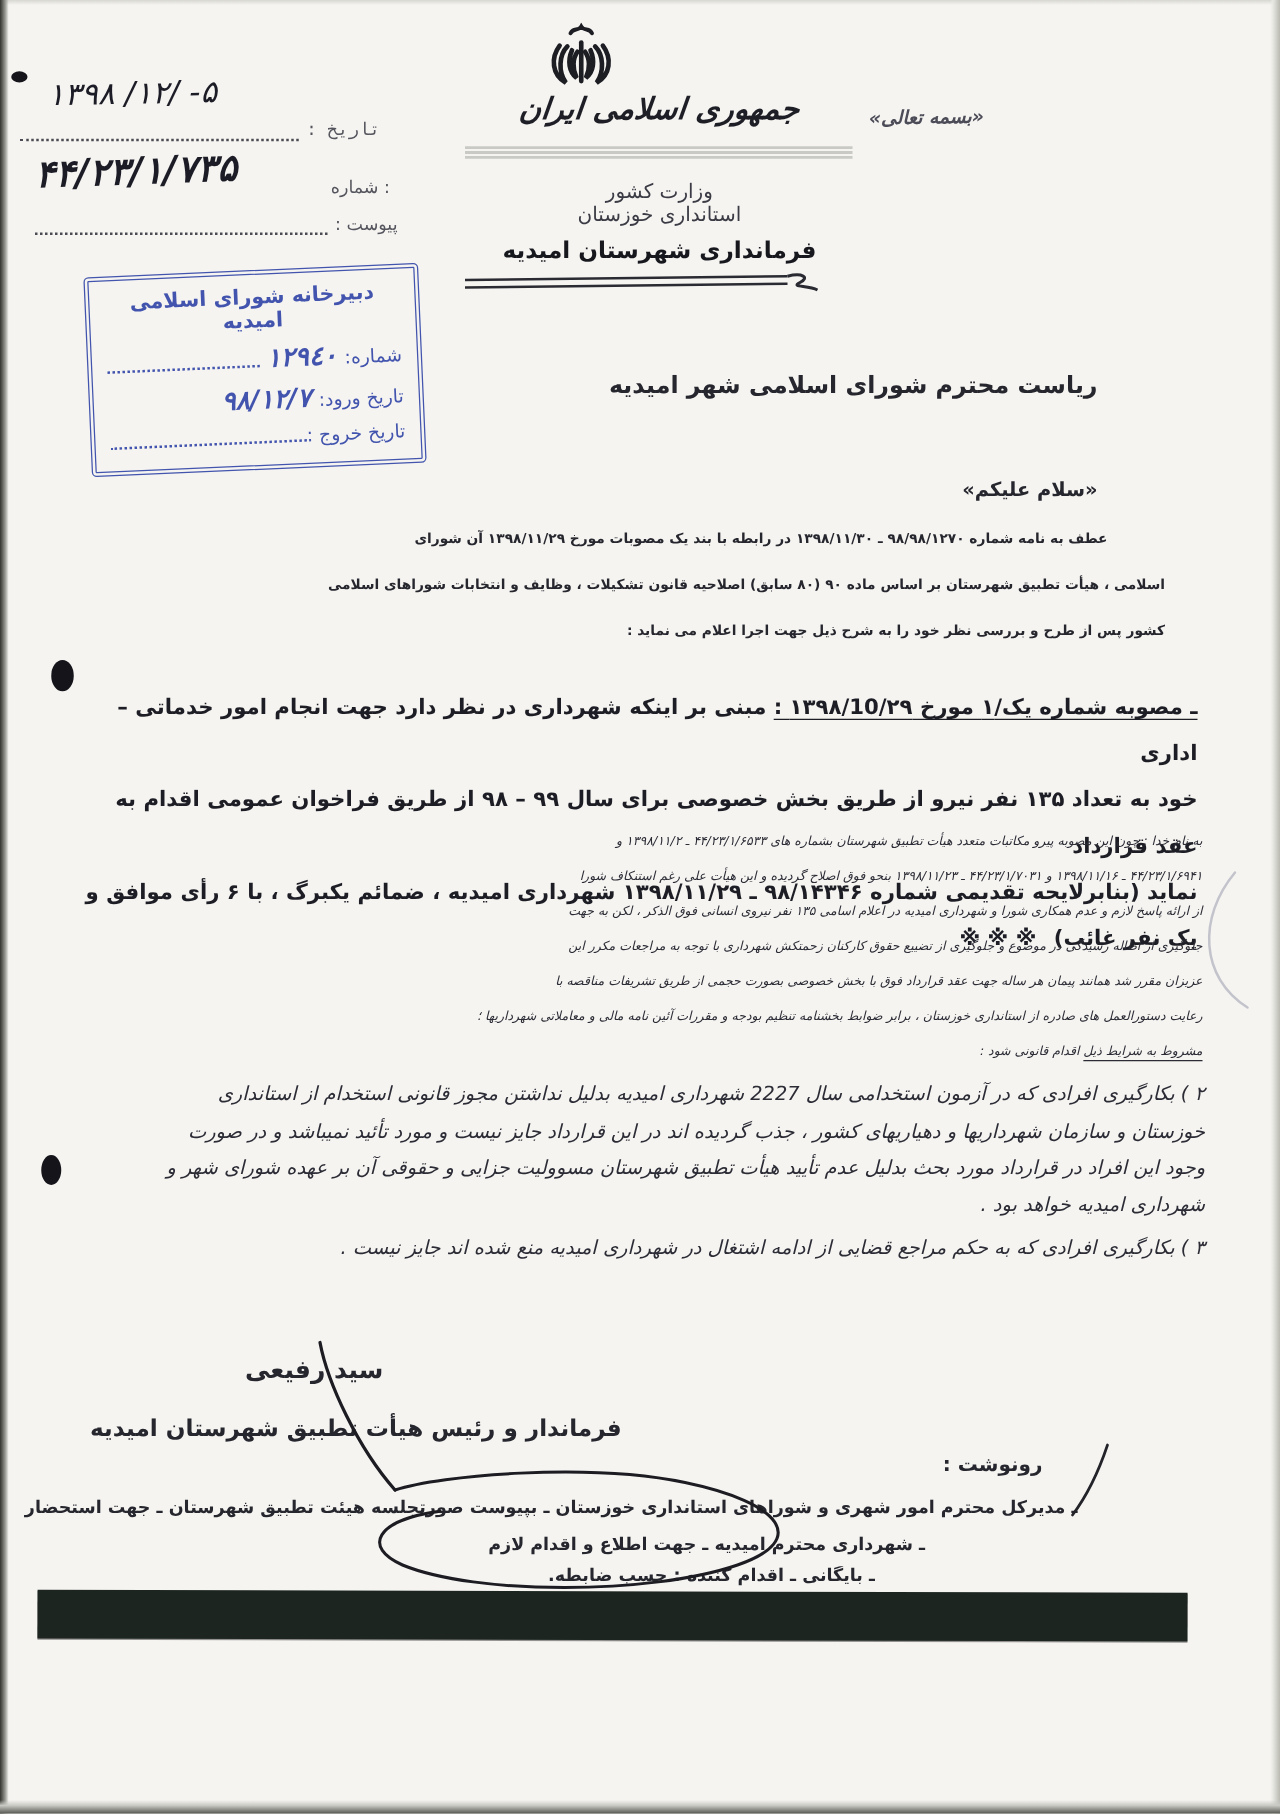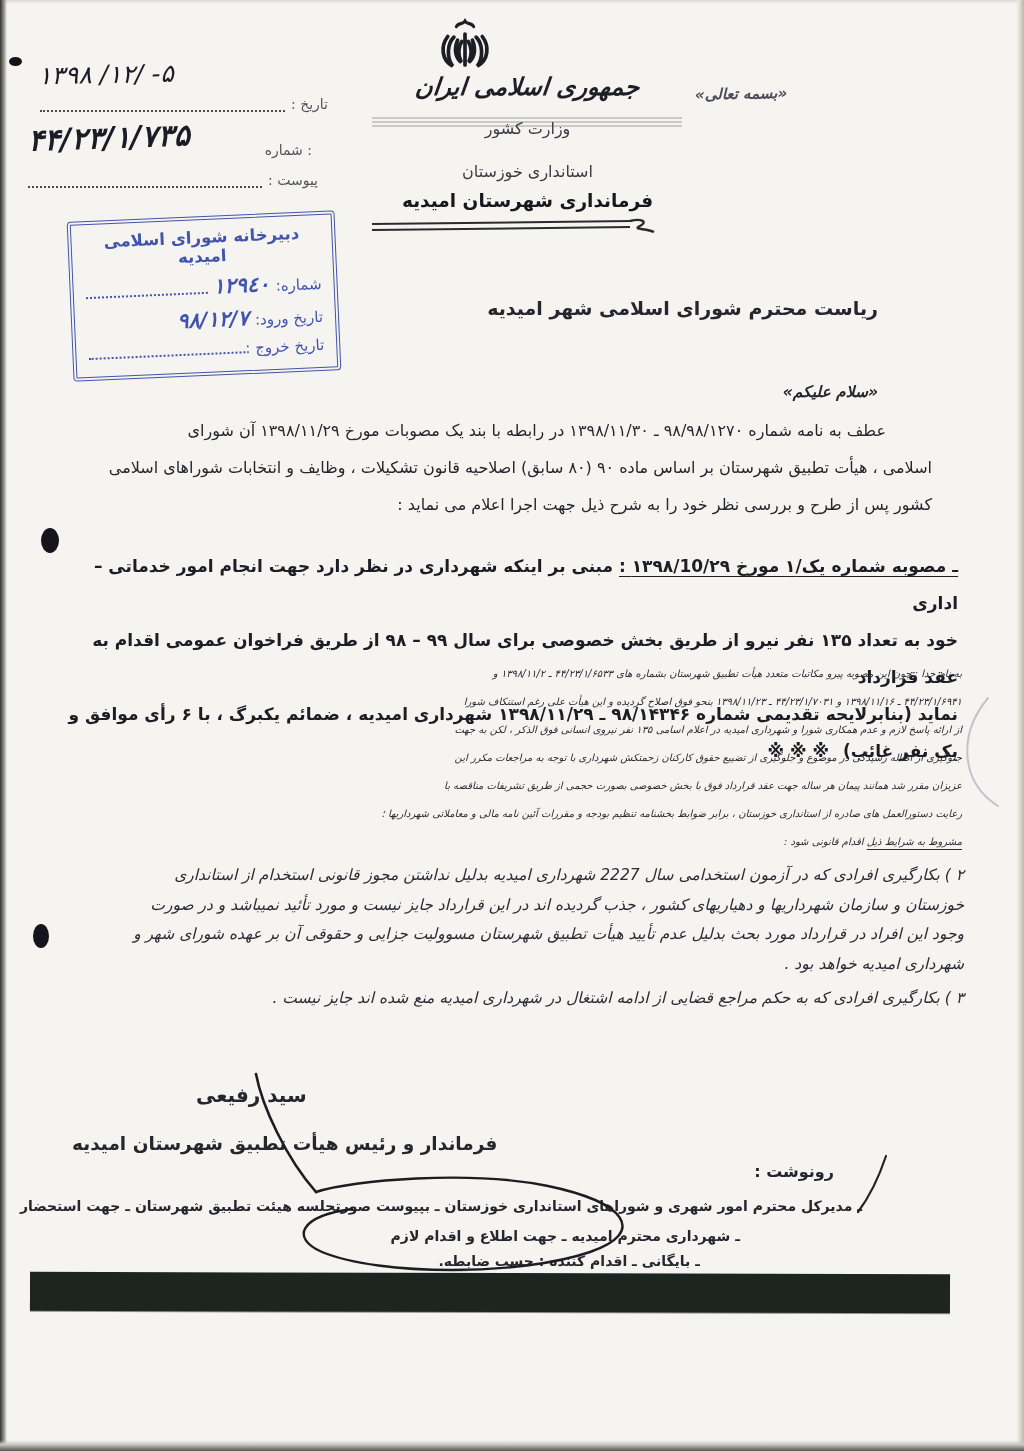--- a/index.html
+++ b/index.html
@@ -14,42 +14,42 @@
   
   .edge-left{left:0;top:0;width:7px;height:100%;background:linear-gradient(to right,#32322e,#9a9a94 60%,rgba(0,0,0,0));}
   .edge-right{right:0;top:0;width:8px;height:100%;background:linear-gradient(to left,#b9b9b2,#e8e8e3 70%,rgba(0,0,0,0));}
   .edge-bottom{left:0;bottom:0;width:100%;height:11px;background:linear-gradient(to bottom,rgba(0,0,0,0),#c9c9c3 40%,#55554f);}
   .edge-top{left:0;top:0;width:100%;height:4px;background:linear-gradient(to bottom,#d7d7d2,rgba(0,0,0,0));}
   .smudge{left:372px;top:117px;width:310px;height:10px;background:repeating-linear-gradient(to bottom,rgba(120,120,118,.35)0 2px,rgba(0,0,0,0)2px 4px);filter:blur(.6px);}
   .blob{background:#14141a;border-radius:50%;}
   
   .lh-center{left:330px;width:395px;text-align:center;}
   .republic{top:72px;font-family:"DejaVu Serif",serif;font-style:italic;font-weight:bold;font-size:24px;color:#1e1e26;transform:skewX(-6deg);}
-  .ministry{top:119px;font-size:16px;color:#3b3b45;}
+  .ministry{top:143px;font-size:16px;color:#3b3b45;}
   .province{top:162px;font-size:16px;color:#3b3b45;}
   .office{top:190px;font-size:18.5px;font-weight:bold;color:#17171e;letter-spacing:.3px;}
   .bismillah{left:695px;top:84px;width:190px;font-size:15px;font-style:italic;font-weight:bold;color:#4c4c58;transform:rotate(-1deg);letter-spacing:1px;}
   
   .meta-row{display:flex;direction:rtl;align-items:flex-end;}
   .meta-label{font-size:14px;color:#55555e;white-space:nowrap;margin-left:6px;}
   .meta-dots{flex:1;border-bottom:2px dotted #4a4a52;height:14px;}
   .hand{font-style:italic;color:#1c1c26;}
   .hand-date{left:38px;top:60px;font-size:25px;transform:rotate(-1deg);}
   .hand-number{left:28px;top:120px;font-size:30px;font-weight:bold;transform:rotate(-2deg);}
   
   .stamp{left:70px;top:216px;width:268px;height:160px;border:4px double #4254ad;border-radius:4px;transform:rotate(-2.5deg);color:#4254ad;direction:rtl;padding:6px 12px;box-sizing:border-box;}
   .stamp .s1{font-size:16.5px;font-weight:bold;text-align:center;margin-top:2px;}
   .stamp .srow{display:flex;align-items:baseline;margin-top:9px;font-size:15px;}
   .stamp .sval{font-size:21px;font-style:italic;font-weight:bold;margin:0 6px;}
   .stamp .sdots{flex:1;border-bottom:2px dotted #4254ad;height:12px;}
   
   .recipient{right:146px;top:297px;font-size:19px;font-weight:bold;letter-spacing:.5px;}
-  .salutation{right:146px;top:383px;font-size:15.5px;font-weight:bold;font-style:italic;}
+  .salutation{right:146px;top:383px;font-size:15.5px;font-weight:bold;}
   .para{direction:rtl;text-align:right;}
-  .p1{right:92px;left:60px;top:412px;font-size:16px;font-weight:400;line-height:37px;}
+  .p1{right:92px;left:60px;top:412px;font-size:11px;font-weight:700;line-height:37px;}
   .indent{padding-right:46px;}
   .res{right:66px;left:58px;top:548px;font-size:17px;font-weight:bold;line-height:37px;color:#1d1d25;}
   .u{text-decoration:underline;text-underline-offset:4px;}
   .res .rest3{font-weight:600;}
   .marks{letter-spacing:8px;margin-right:14px;}
   .body-it{right:62px;left:35px;top:660px;font-size:10px;font-style:italic;font-weight:500;line-height:28px;color:#2c2c36;}
   .items{right:60px;left:35px;top:861px;font-size:15.5px;font-style:italic;font-weight:500;line-height:29.5px;color:#2c2c36;}
   .items .item{margin-bottom:5px;}
   
   .sig-name{left:196px;top:1083px;font-size:20px;font-weight:bold;}
@@ -97,21 +97,21 @@
   <div class="abs" style="left:368px;top:216px;width:295px;height:24px;">
     <svg viewBox="0 0 295 24" width="295" height="24" fill="none" stroke="#2a2a32" stroke-width="2">
       <path d="M4 8 L262 5"></path>
       <path d="M4 14 L262 11"></path>
       <path d="M262 5 C274 2 280 6 272 10 C264 14 278 12 286 16" stroke-width="2.4"></path>
     </svg>
   </div>
   <div class="abs bismillah">«بسمه تعالی»</div>
 
   <div class="abs hand hand-date ltr">۱۳۹۸ /۱۲/ -۵</div>
-  <div class="abs meta-row" style="left:40px;top:96px;width:288px;">
+  <div class="abs meta-row" style="left:16px;top:96px;width:288px;font-family:Liberation Mono, monospace;">
     <span class="meta-label">تاریخ :</span>
     <span class="meta-dots"></span>
   </div>
   <div class="abs meta-label" style="right:712px;top:142px;">شماره :</div>
   <div class="abs hand hand-number ltr">۴۴/۲۳/۱/۷۳۵</div>
   <div class="abs meta-row" style="left:28px;top:172px;width:290px;">
     <span class="meta-label">پیوست :</span>
     <span class="meta-dots"></span>
   </div>
 

